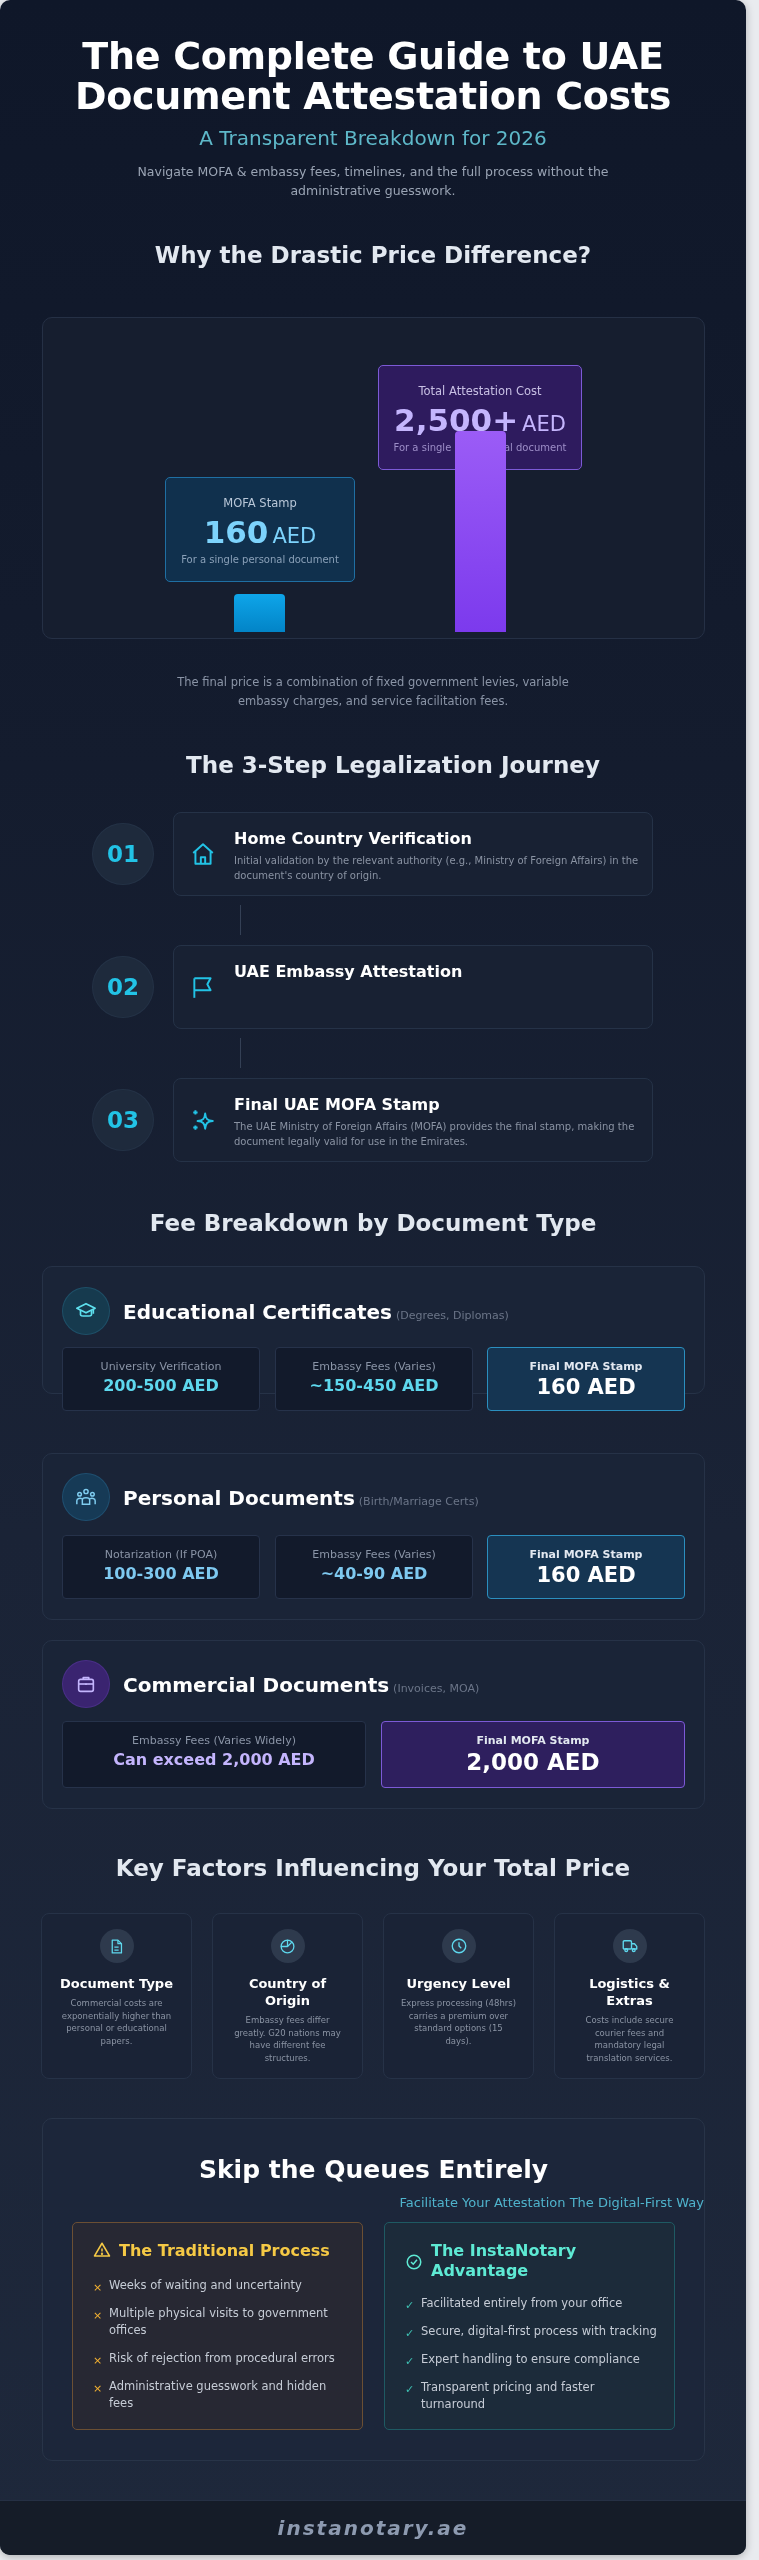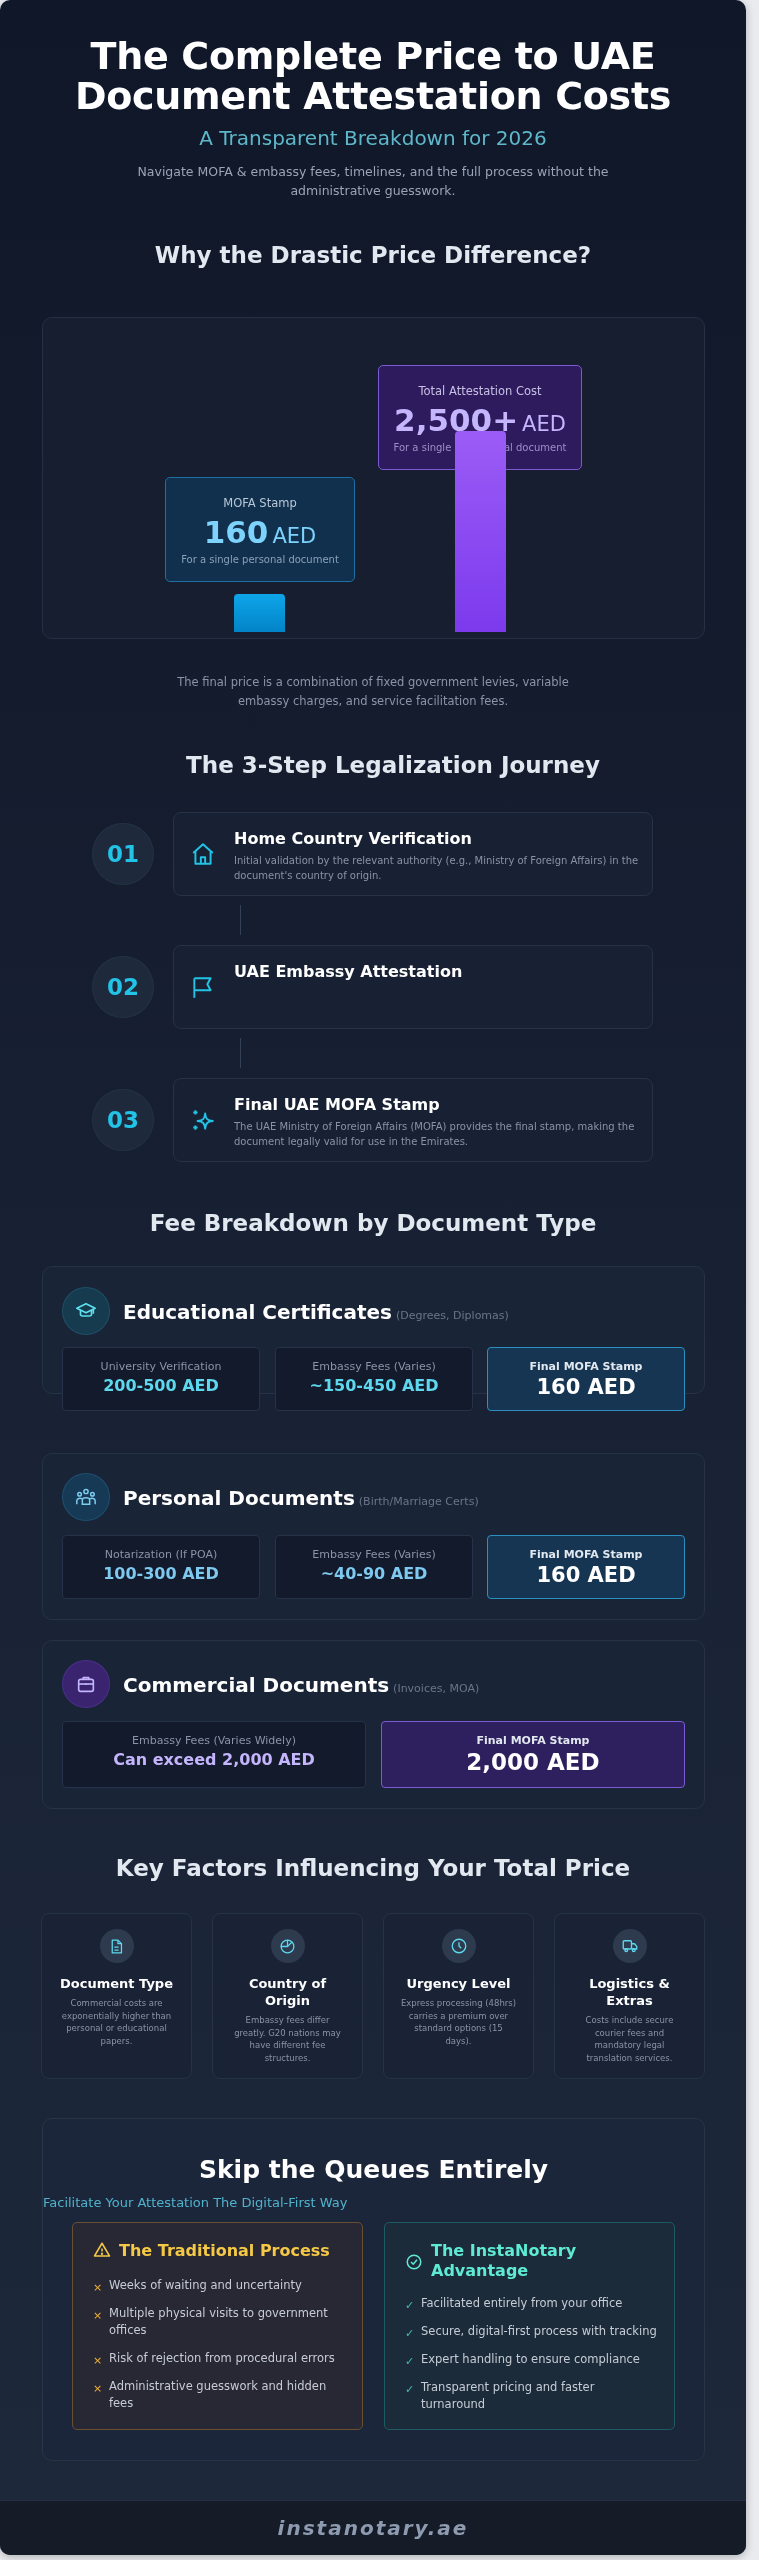--- a/index.html
+++ b/index.html
@@ -62,21 +62,21 @@
 
   
   .factor { position: absolute; top: 1913px; width: 151px; height: 166px; border: 1px solid #263247; border-radius: 8px; background: #1a2336; text-align: center; }
   .factor .fi { width: 34px; height: 34px; border-radius: 50%; background: #2e3a4d; margin: 15px auto 0; display: flex; align-items: center; justify-content: center; }
   .factor .ft { color: #ffffff; font-size: 13px; font-weight: bold; margin-top: 12px; line-height: 17px; padding: 0 14px; }
   .factor .fd { color: #8a93a3; font-size: 8.5px; line-height: 12.5px; margin-top: 5px; padding: 0 16px; }
 
   
   .cta { position: absolute; left: 42px; top: 2118px; width: 663px; height: 343px; border: 1px solid #283448; border-radius: 10px; background: #1c263a; }
   .cta .h { position: absolute; left: 0; top: 36px; width: 661px; text-align: center; color: #ffffff; font-size: 25px; font-weight: bold; }
-  .cta .s { position: absolute; left: 0; top: 76px; width: 661px; text-align: left; color: #4fb3cc; font-size: 13px; }
+  .cta .s { position: absolute; left: 0; top: 76px; width: 661px; text-align: right; color: #4fb3cc; font-size: 13px; }
   .col { position: absolute; top: 103px; width: 291px; height: 208px; border-radius: 5px; }
   .col.trad { left: 29px; background: #272833; border: 1px solid #6b4f33; }
   .col.insta { left: 341px; background: #1c2b3a; border: 1px solid #1e5a63; }
   .col .chd { position: absolute; left: 20px; top: 18px; font-size: 16px; font-weight: bold; line-height: 20px; }
   .col.trad .chd { color: #f5c945; }
   .col.insta .chd { color: #5eead4; }
   .col ul { list-style: none; position: absolute; left: 20px; width: 255px; }
   .col li { position: relative; padding-left: 16px; color: #c6ccd6; font-size: 11.5px; line-height: 17px; margin-bottom: 11px; }
   .col li .mk { position: absolute; left: 0; top: 2px; font-size: 11px; }
   .col.trad li .mk { color: #f5b231; }
@@ -84,21 +84,21 @@
 
   .footer { position: absolute; left: 0; top: 2500px; width: 746px; height: 55px; background: #151c28; border-top: 1px solid #253044; text-align: center; color: #8d9ab0; font-size: 20px; font-weight: bold; letter-spacing: 2px; line-height: 55px; font-style: italic; }
 </style>
 </head>
 <body>
 
 <div class="page">
 
   <div class="hero">
     <h1>
-      <span>The Complete Price to UAE</span><br>
+      <span>The Complete Guide to UAE</span><br>
       <span>Document Attestation Costs</span>
     </h1>
     <div class="sub">A Transparent Breakdown for 2026</div>
     <div class="desc">Navigate MOFA &amp; embassy fees, timelines, and the full process without the administrative guesswork.</div>
   </div>
 
   <div class="sec-title" style="top:242px;">Why the Drastic Price Difference?</div>
   <div class="chart-box">
     <div class="card-lbl purple">
       <div class="t">Total Attestation Cost</div>

